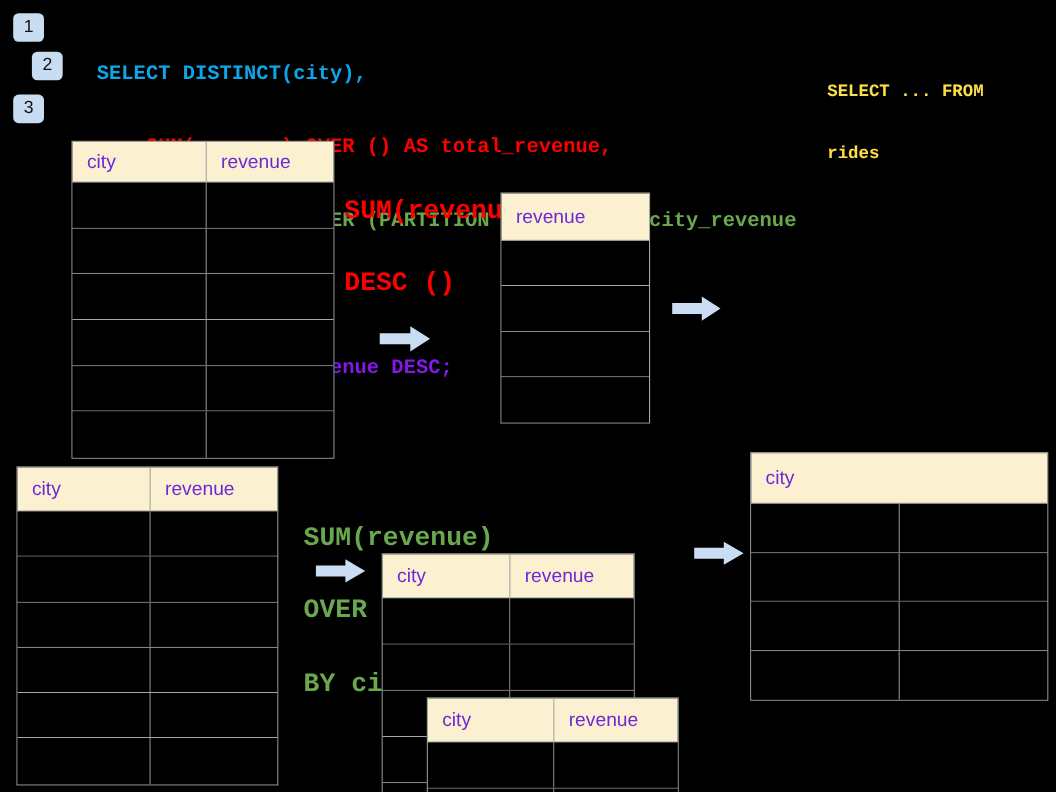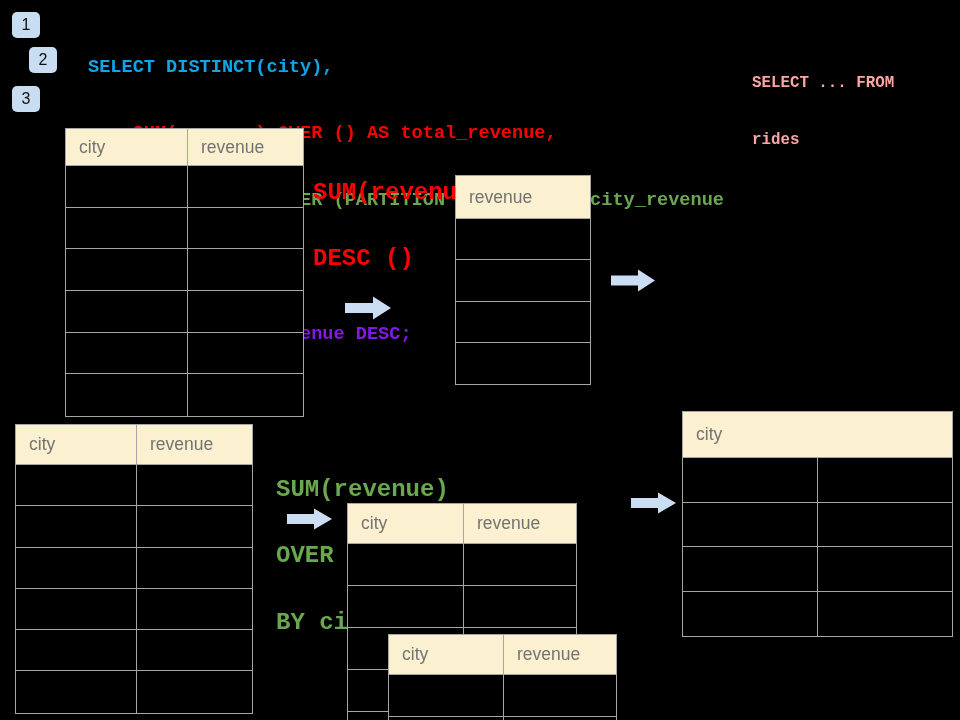--- a/index.html
+++ b/index.html
@@ -37,21 +37,21 @@
   .anno-green{left:276px;top:434px;}
   
   .tbl{
     position:absolute;border:1px solid #A6A6A6;box-sizing:border-box;
     background:#000;
   }
   .thead,.tr{display:grid;box-sizing:border-box;}
   .thead{background:#FBF0D0;border-bottom:1px solid #A6A6A6;}
   .th{
     display:flex;align-items:center;padding-left:13px;box-sizing:border-box;
-    color:#737373;font-size:17.5px;
+    color:#6d28d9;font-size:17.5px;
   }
   .th:not(:last-child){border-right:1px solid #A6A6A6;}
   .td{background:#000;box-sizing:border-box;}
   .td:not(:last-child){border-right:1px solid #A6A6A6;}
   .tr{border-bottom:1px solid #A6A6A6;}
   .tr:last-child{border-bottom:none;}
   
   .t1{left:65px;top:128px;width:239px;}
   .t1 .thead{height:37px;grid-template-columns:122px auto;}
   .t1 .tr{height:41.7px;grid-template-columns:122px auto;}
@@ -81,21 +81,21 @@
 <div class="badge" style="left:12px;top:86px;">3</div>
 
 <div class="code">
   <div style="color: #0ea5e9;">SELECT DISTINCT(city),</div>
   <div class="ind-4" style="color: rgb(254, 0, 0);">SUM(revenue) OVER () AS total_revenue,</div>
   <div class="ind-4" style="color: rgb(106, 168, 79);">SUM(revenue) OVER (PARTITION BY city) as city_revenue</div>
   <div class="ind-2" style="color: rgb(131, 24, 232);">FROM rides</div>
   <div class="ind-2" style="color: rgb(131, 24, 232);">ORDER by city_revenue DESC;</div>
 </div>
 
-<div class="side-code" style="color: #fca5a5;">
+<div class="side-code" style="color: #fde047;">
   <div>SELECT ... FROM</div>
   <div>rides</div>
 </div>
 
 <div class="anno anno-red" style="color: rgb(254, 0, 0);">
   <div>SUM(revenue)</div>
   <div>DESC ()</div>
 </div>
 
 <div class="anno anno-green" style="color: rgb(106, 168, 79);">

